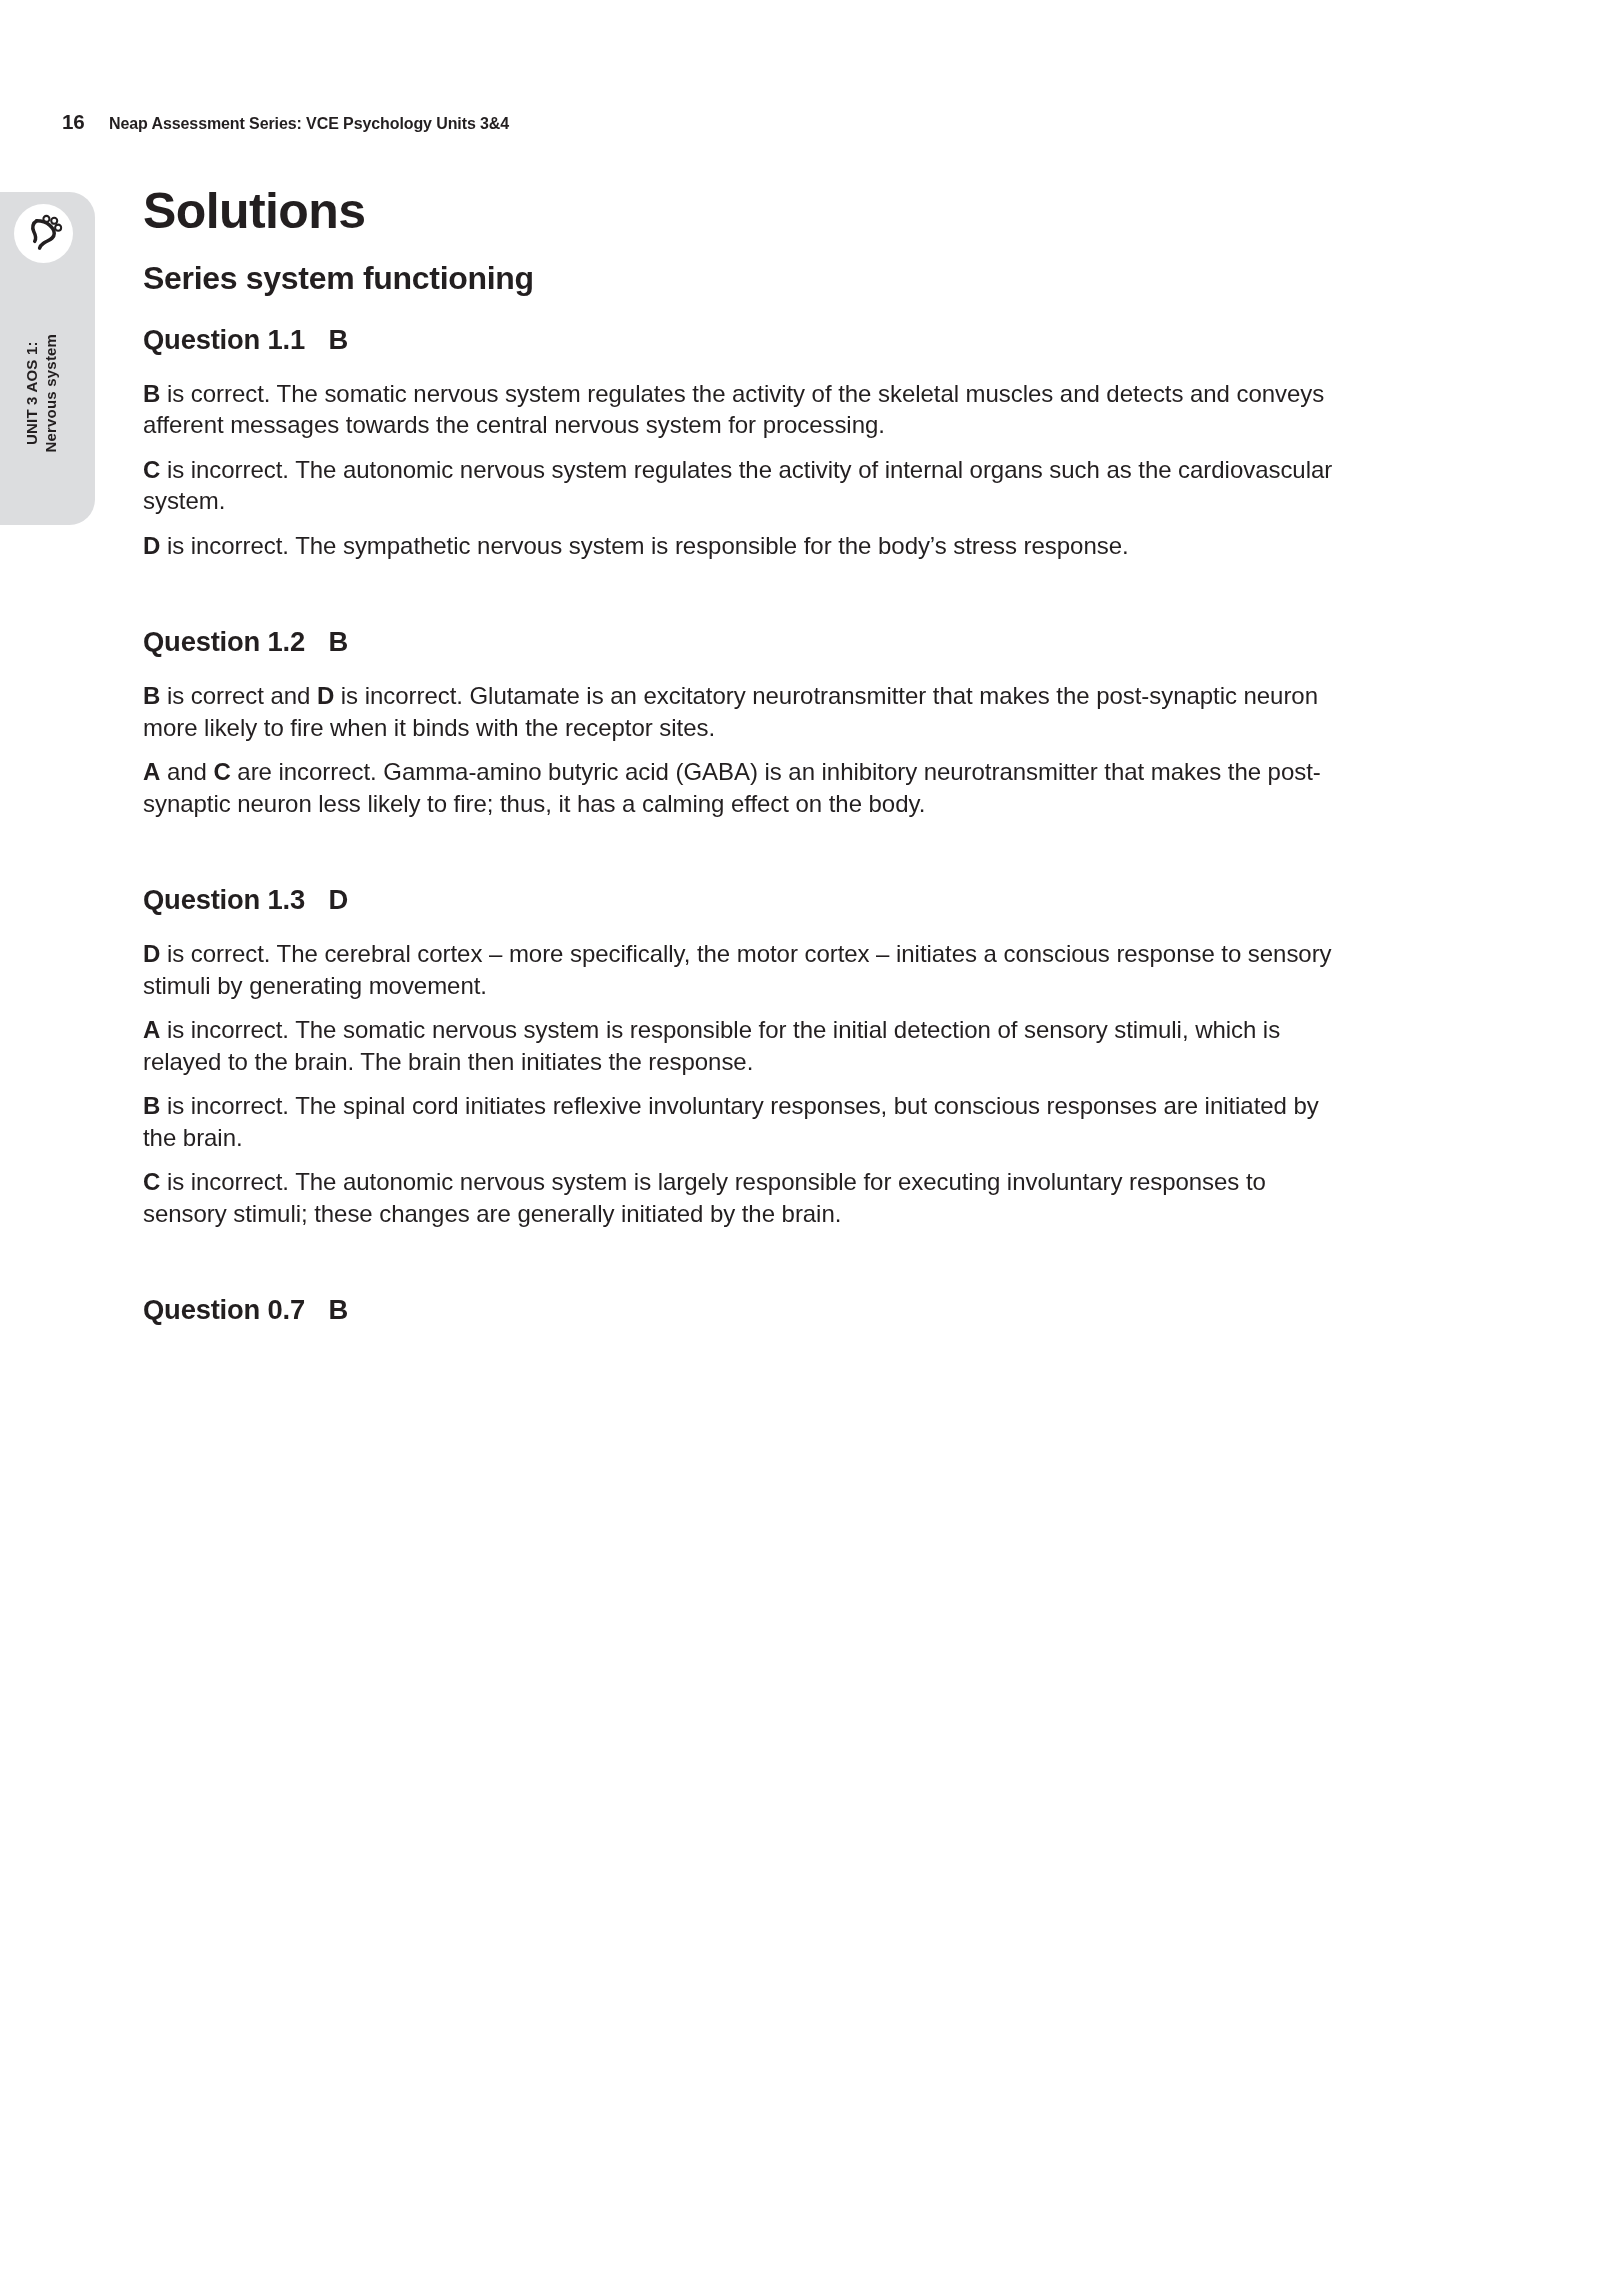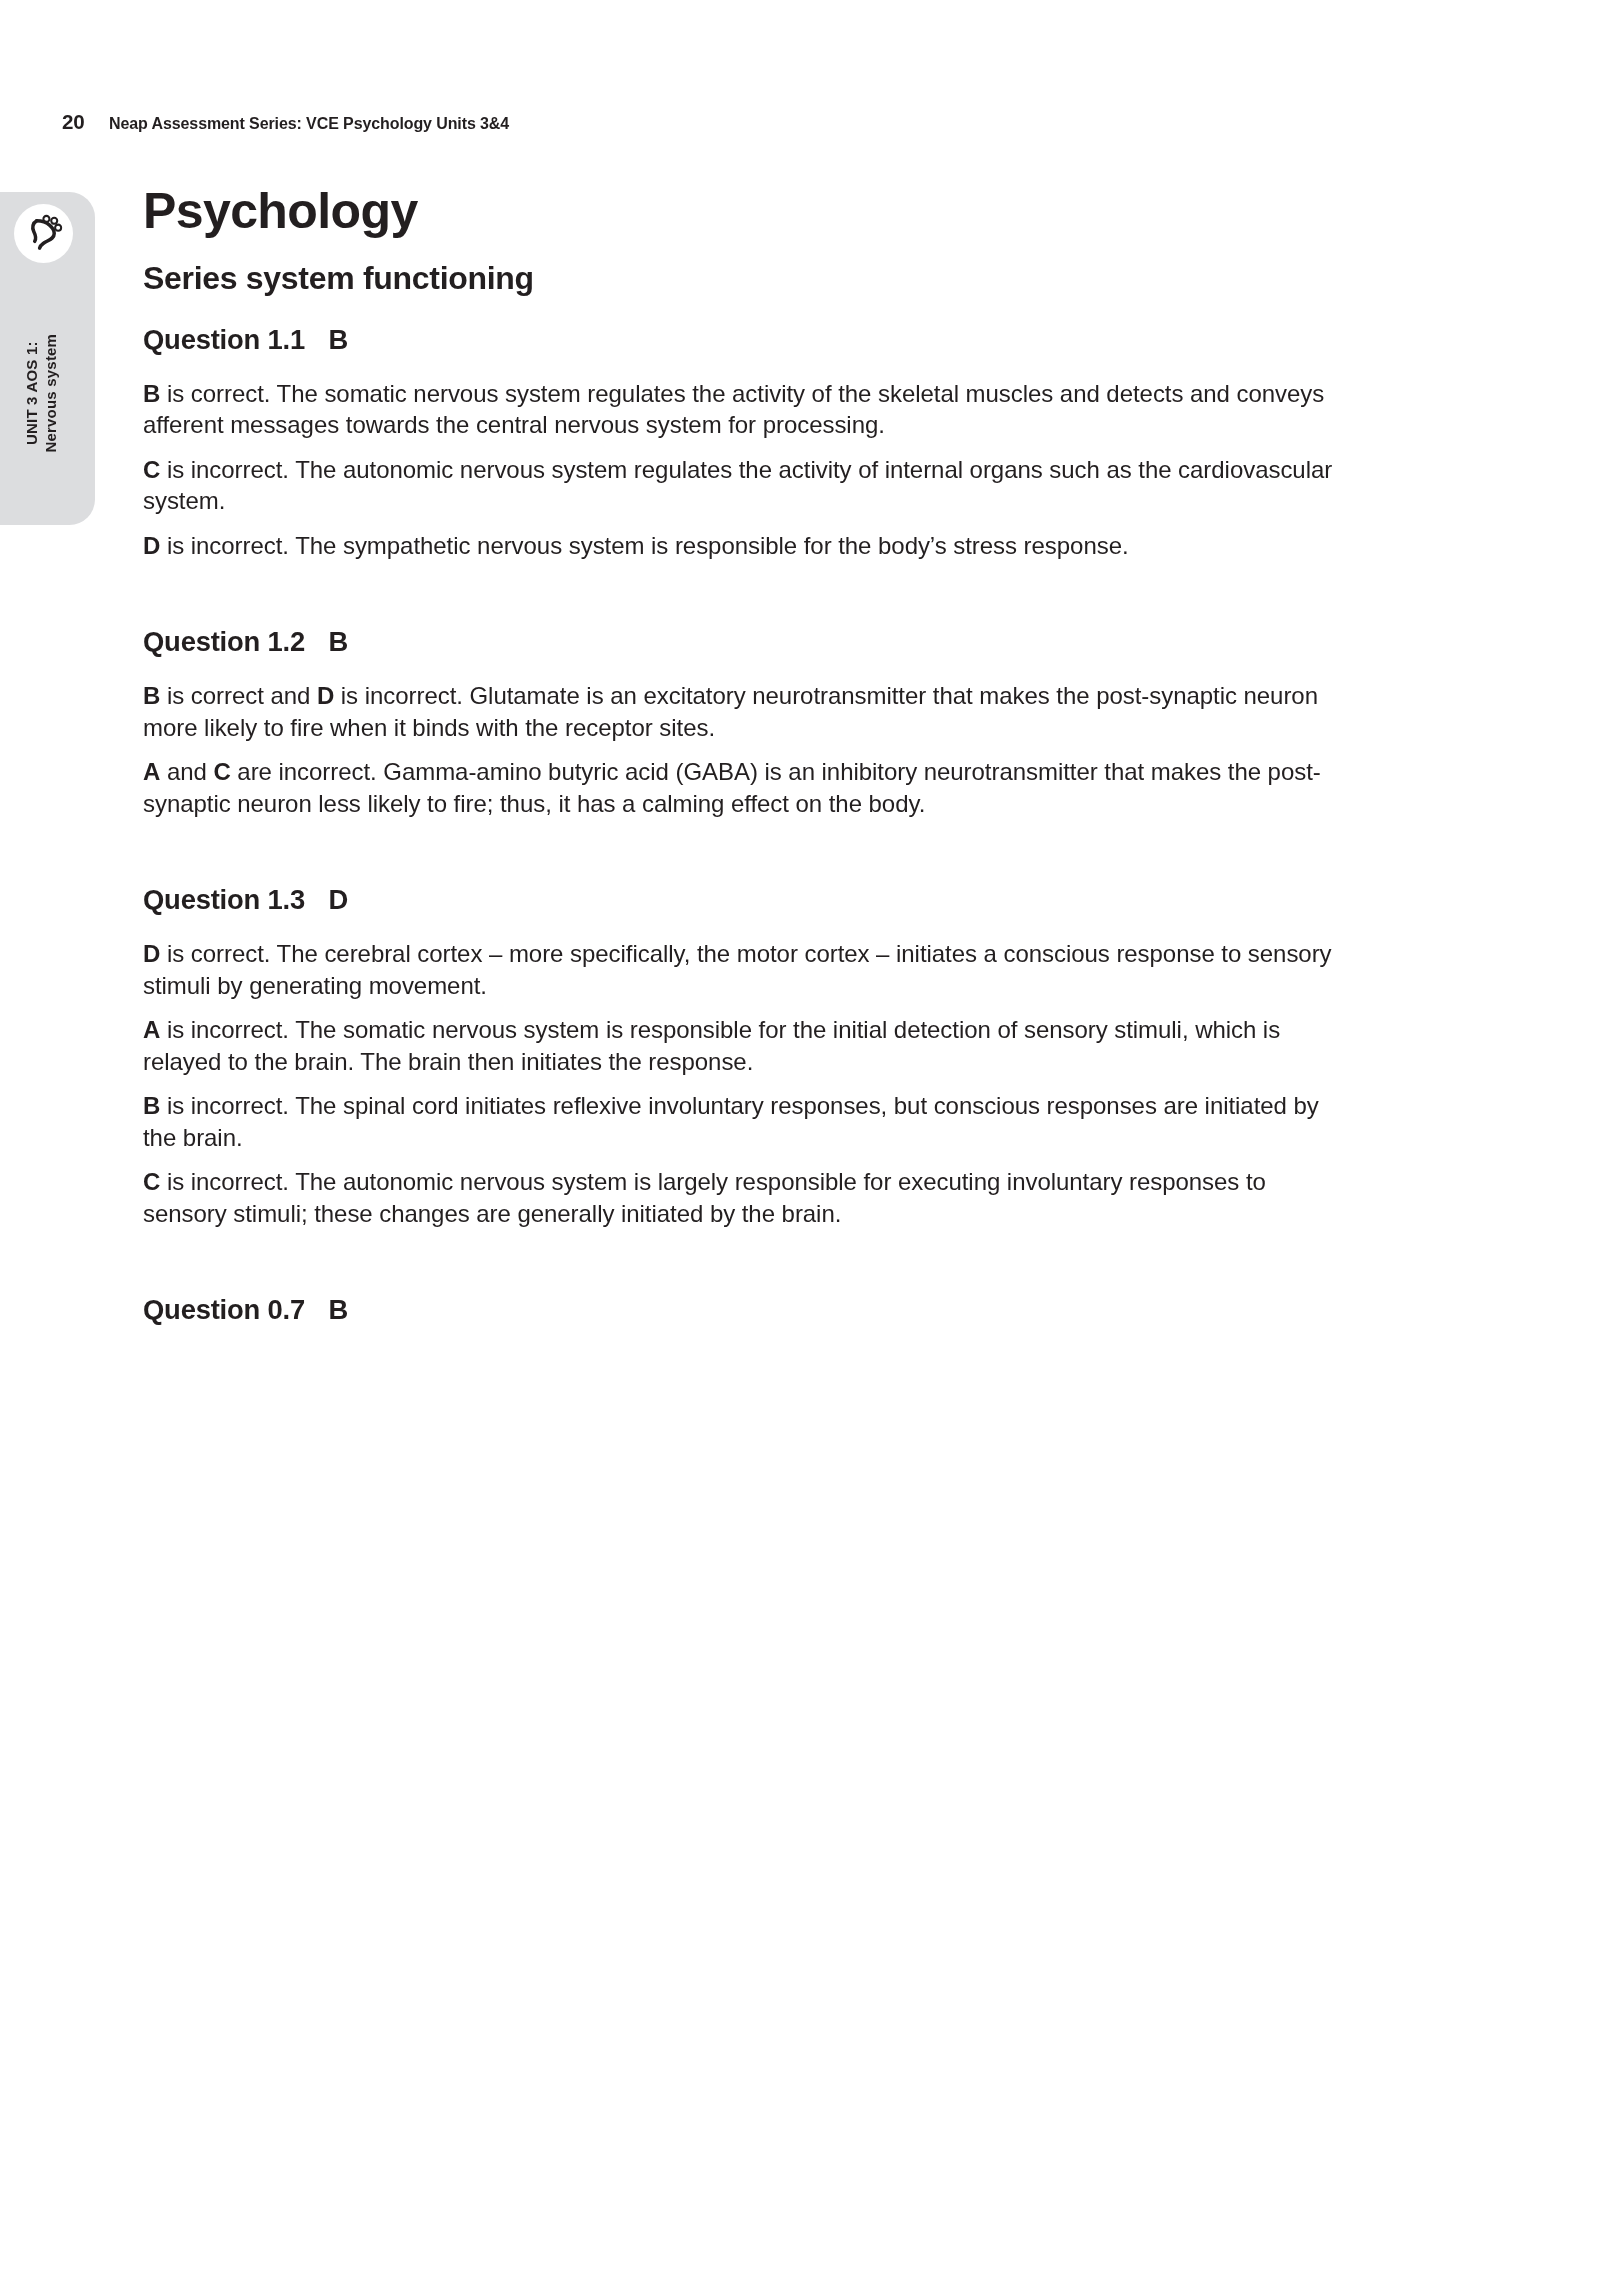--- a/index.html
+++ b/index.html
@@ -139,21 +139,21 @@
     margin-bottom: 0;
   }
   .q-para b {
     font-weight: bold;
   }
 </style>
 </head>
 <body>
 
 <div id="page-header">
-  <span class="page-num">20</span>
+  <span class="page-num">16</span>
   <span class="header-title">Neap Assessment Series: VCE Psychology Units 3&amp;4</span>
 </div>
 
 <div id="side-tab">
   <div class="tab-icon-circle">
     <svg width="39" height="39" viewBox="0 0 40 40" aria-hidden="true">
       <path d="M7 27 C7 15, 15 9, 20 9 C26 9, 27 16, 30 20 C32.5 23.5, 35 24, 35 24" fill="none" stroke="#231f20" stroke-width="3.6" stroke-linecap="round"></path>
       <path d="M7 27 C9 31, 14 32, 18 30 C22 28, 25 27, 28 29" fill="none" stroke="#231f20" stroke-width="3.6" stroke-linecap="round"></path>
       <circle cx="7" cy="9" r="3.1" fill="none" stroke="#231f20" stroke-width="2.1"></circle>
       <circle cx="14" cy="5" r="3.1" fill="none" stroke="#231f20" stroke-width="2.1"></circle>
@@ -163,21 +163,21 @@
   <div class="tab-label">
     <div class="tab-label-inner">
       <div>UNIT 3 AOS 1:</div>
       <div>Nervous system</div>
     </div>
   </div>
 </div>
 
 <div id="main">
 
-  <h1 id="doc-title">Psychology</h1>
+  <h1 id="doc-title">Solutions</h1>
   <h2 id="section-title">Series system functioning</h2>
 
   <div class="question-block">
     <div class="q-heading">
       <span>Question 1.1</span><span class="q-answer">B</span>
     </div>
     <p class="q-para"><b>B</b><span> is correct. The somatic nervous system regulates the activity of the skeletal muscles and detects and conveys afferent messages towards the central nervous system for processing.</span></p>
     <p class="q-para"><b>C</b><span> is incorrect. The autonomic nervous system regulates the activity of internal organs such as the cardiovascular system.</span></p>
     <p class="q-para"><b>D</b><span> is incorrect. The sympathetic nervous system is responsible for the body’s stress response.</span></p>
   </div>

